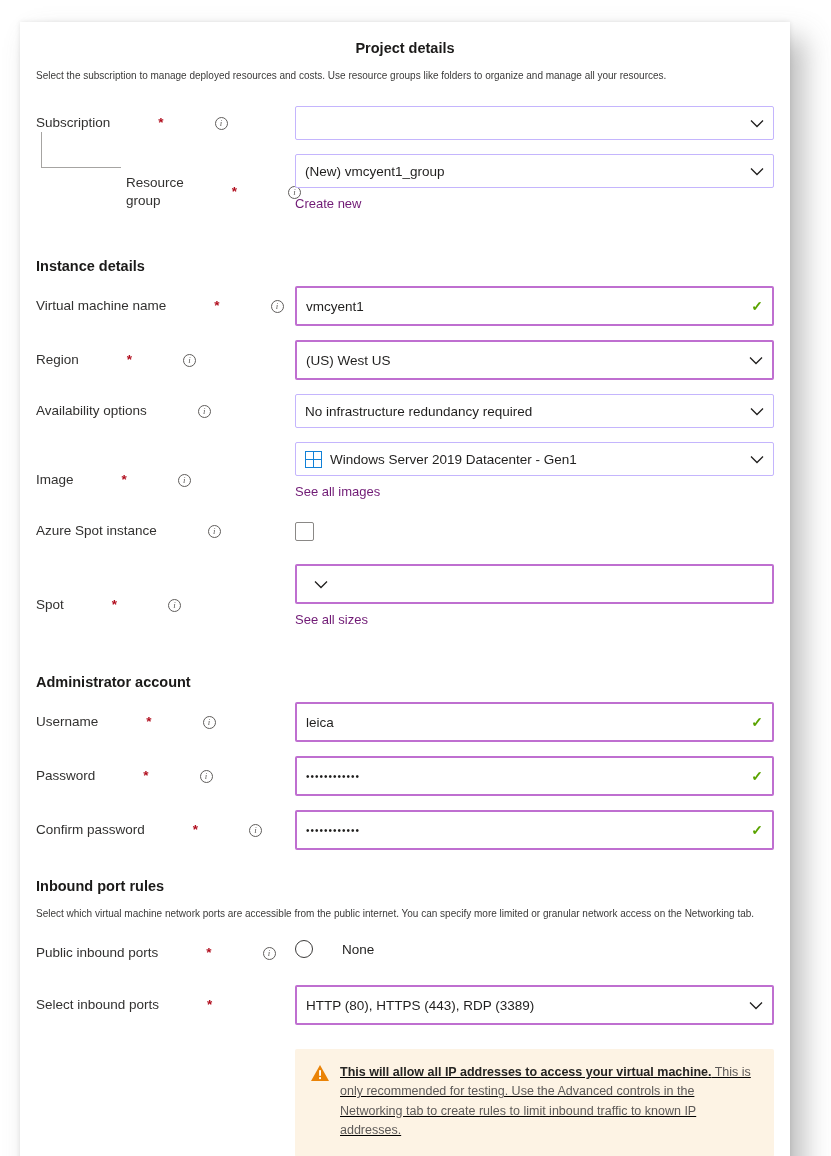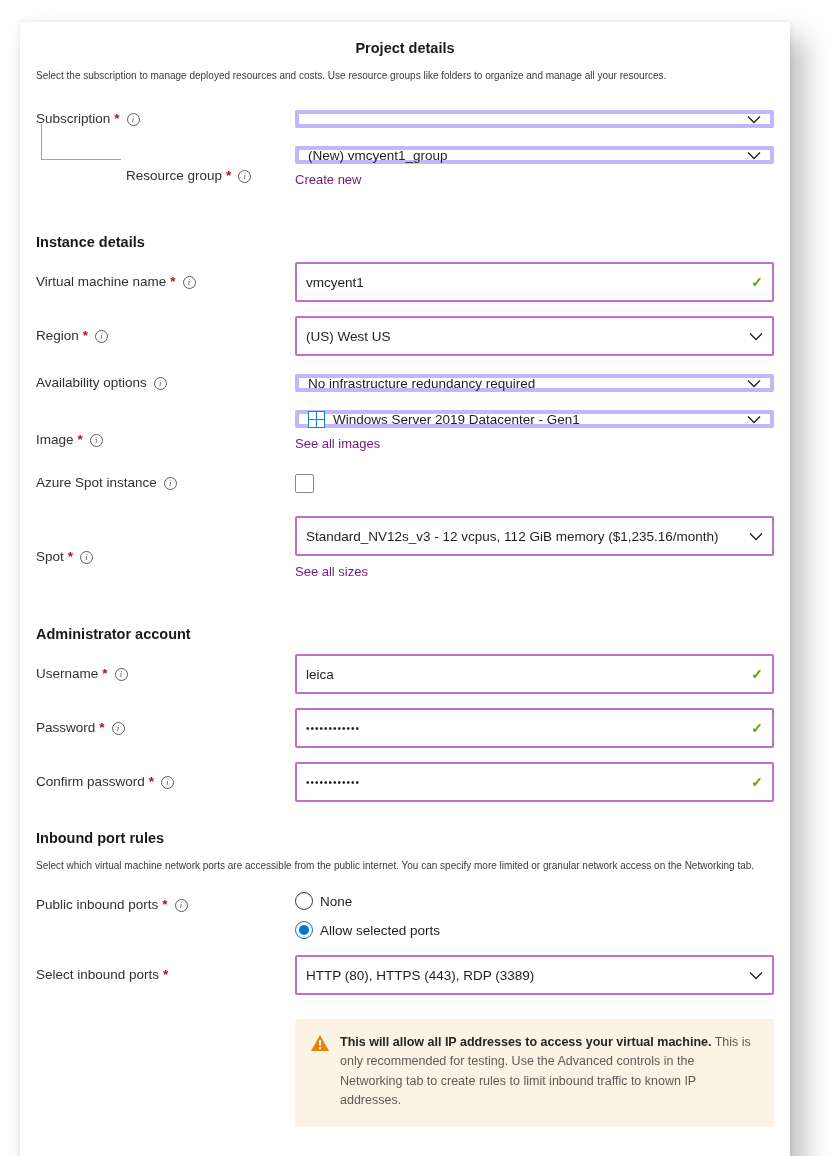--- a/index.html
+++ b/index.html
@@ -7,52 +7,52 @@
   .card {
     position:relative; width:770px; margin:22px 0 40px 20px;
     padding:10px 16px 34px 16px; background:#fff;
     box-shadow: 0 0 5px rgba(0,0,0,.10), 14px 16px 26px rgba(110,110,110,.45);
   }
   .section-title { font-size:14.5px; font-weight:700; color:#1b1a19; margin:28px 0 12px; }
   .section-title.first { margin-top:8px;text-align:center; }
   .desc { font-size:10px; color:#3b3a39; line-height:1.6; margin:0 0 22px; }
   .form-row { display:flex; align-items:center; margin-bottom:14px; min-height:26px; }
   .form-row.top { align-items:flex-start; }
-  .label-cell { width:259px; flex:none; font-size:13.5px; color:#323130; display:flex; align-items:center; line-height:1.35; }
+  .label-cell { width:259px; flex:none; font-size:13.5px; color:#323130; display:flex; align-items:center; line-height:1.35;gap:44px; }
   .control-cell { flex:1; min-width:0; }
   .req { color:#b10e1e; margin-left:4px; font-weight:700; }
   .info {
     width:13px; height:13px; border:1px solid #5f5d5b; border-radius:50%;
     font-size:9px; font-family:"Liberation Serif",serif; font-style:italic;
     display:inline-flex; align-items:center; justify-content:center;
     color:#5f5d5b; margin-left:7px; flex:none; cursor:default;
   }
   .fld {
-    height:18px; border:4px solid #c4b5fd; border-radius:2px; background:#fff;
+    height:34px; border:1px solid #c4b5fd; border-radius:2px; background:#fff;
     display:flex; align-items:center; padding:0 9px; font-size:13.5px; color:#201f1e;
   }
   .fld.touched { border:2px solid #bf6fd0; height:40px; }
   .fld .val { flex:1; white-space:nowrap; overflow:hidden; text-overflow:ellipsis; }
   .fld input {
     flex:1; border:none; outline:none; background:transparent; padding:0;
     font-size:13.5px; font-family:inherit; color:#201f1e;
   }
   .chev { flex:none; margin-left:8px; display:flex; align-items:center; }
   .checkmark { flex:none; color:#5aa300; font-size:14px; font-weight:700; margin-left:8px; }
   .link { color:#701a75; font-size:13px; text-decoration:none; cursor:pointer; display:inline-flex; align-items:center; gap:4px; }
   .sub-link { margin:6px 0 18px; }
   .blur-blob { width:96px; height:13px; border-radius:3px; background:linear-gradient(90deg,#bdbdbd,#d9d9d9 70%,#efefef); filter:blur(2.5px); }
   .win-icon { display:grid; grid-template-columns:7px 7px; grid-template-rows:7px 7px; gap:1px; background:#1181d7; padding:1px; margin-right:8px; flex:none; }
   .win-icon i { background:#fff; display:block; }
   .checkbox { width:19px; height:19px; border:1px solid #8a8886; border-radius:2px; background:#fff; cursor:pointer; }
-  .radio-row { display:flex; align-items:center; gap:7px; margin-bottom:11px; font-size:13.5px; color:#201f1e; }
+  .radio-row { display:flex; align-items:center; gap:29px; margin-bottom:11px; font-size:13.5px; color:#201f1e; }
   .radio { width:18px; height:18px; border-radius:50%; border:1px solid #3b3a39; background:#fff; flex:none; position:relative; cursor:pointer; }
   .radio.sel { border-color:#0078d4; }
   .radio.sel::after { content:""; position:absolute; inset:3px; border-radius:50%; background:#0078d4; }
-  .warn-box { margin-left:259px; margin-top:24px; margin-bottom:8px; background:#fdf3e4; border-radius:2px; padding:14px 16px 16px; display:flex; gap:11px; }
+  .warn-box { margin-left:259px; margin-top:24px; margin-bottom:8px; background:#fdf3e4; border-radius:2px; padding:14px 16px 16px; display:flex; gap:11px;text-decoration:underline; }
   .warn-icon { flex:none; padding-top:2px; }
   .warn-text { font-size:12.5px; line-height:1.55; color:#5d5a58; }
   .warn-bold { font-weight:700; color:#262523; }
   .rg-row { position:relative; }
   .tree { position:absolute; left:5px; top:-22px; width:80px; height:36px; border-left:1px solid #a6a4a2; border-bottom:1px solid #a6a4a2; }
   .rg-label { padding-left:90px; }
   .title-lic { margin-top:46px; }
 </style>
 </head>
 <body>
@@ -187,21 +187,20 @@
   </div>
 
   <div class="form-row" style="margin-bottom:0">
     <div class="label-cell">
       <span>Spot</span>
       <span class="req">*</span>
       <span class="info">i</span>
     </div>
     <div class="control-cell">
       <div class="fld touched">
-        <span class="val">Standard_NV12s_v3 - 12 vcpus, 112 GiB memory ($1,235.16/month)</span>
         <span class="chev">
           <svg width="14" height="9" viewBox="0 0 14 9">
               <path d="M1 1.5 L7 7.5 L13 1.5" fill="none" stroke="#201f1e" stroke-width="1.3"></path>
             </svg>
         </span>
       </div>
       <div class="sub-link"><a class="link">See all sizes</a></div>
     </div>
   </div>
 
@@ -255,24 +254,20 @@
   <div class="form-row top" style="margin-bottom:16px">
     <div class="label-cell" style="padding-top:4px">
       <span>Public inbound ports</span>
       <span class="req">*</span>
       <span class="info">i</span>
     </div>
     <div class="control-cell">
       <div class="radio-row">
         <span class="radio"></span>
         <span>None</span>
-      </div>
-      <div class="radio-row" style="margin-bottom:0">
-        <span class="radio sel"></span>
-        <span>Allow selected ports</span>
       </div>
     </div>
   </div>
 
   <div class="form-row">
     <div class="label-cell">
       <span>Select inbound ports</span>
       <span class="req">*</span>
     </div>
     <div class="control-cell">

